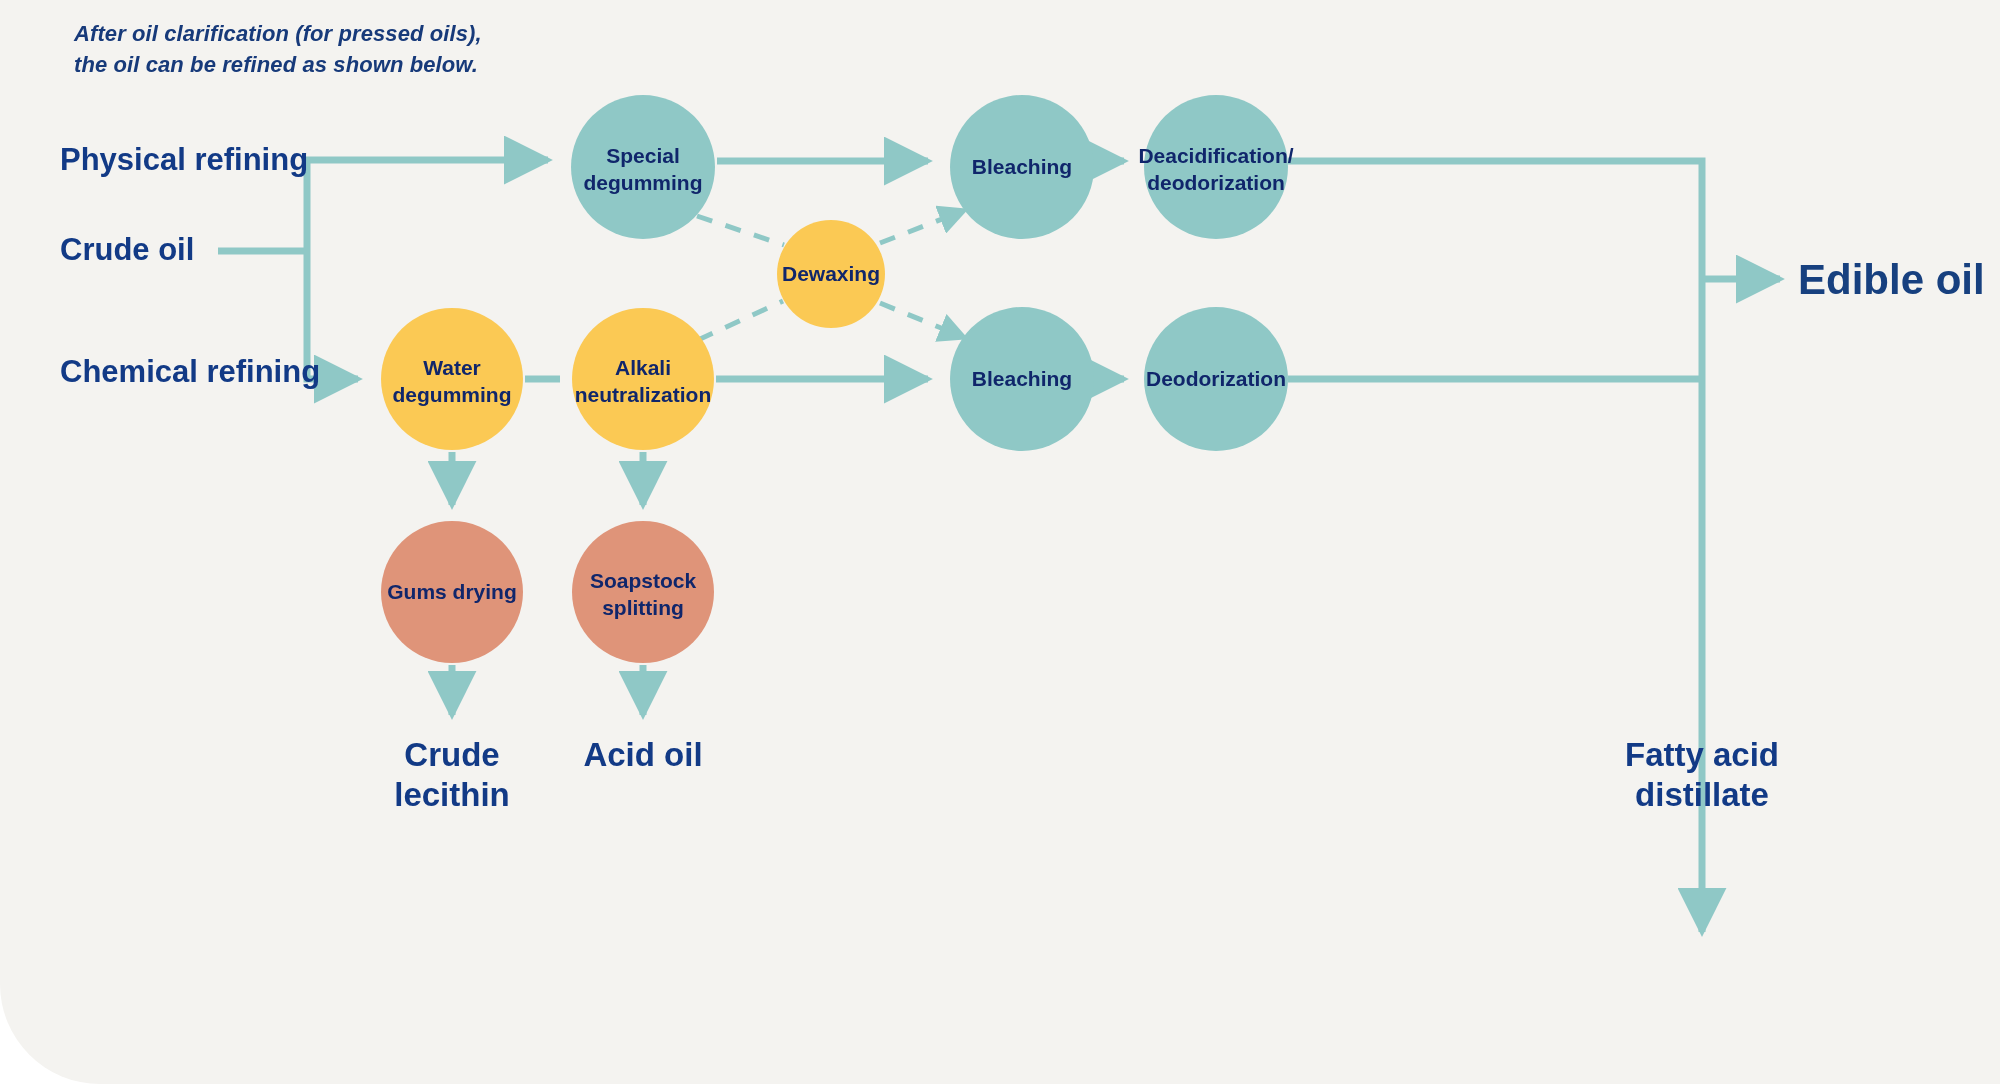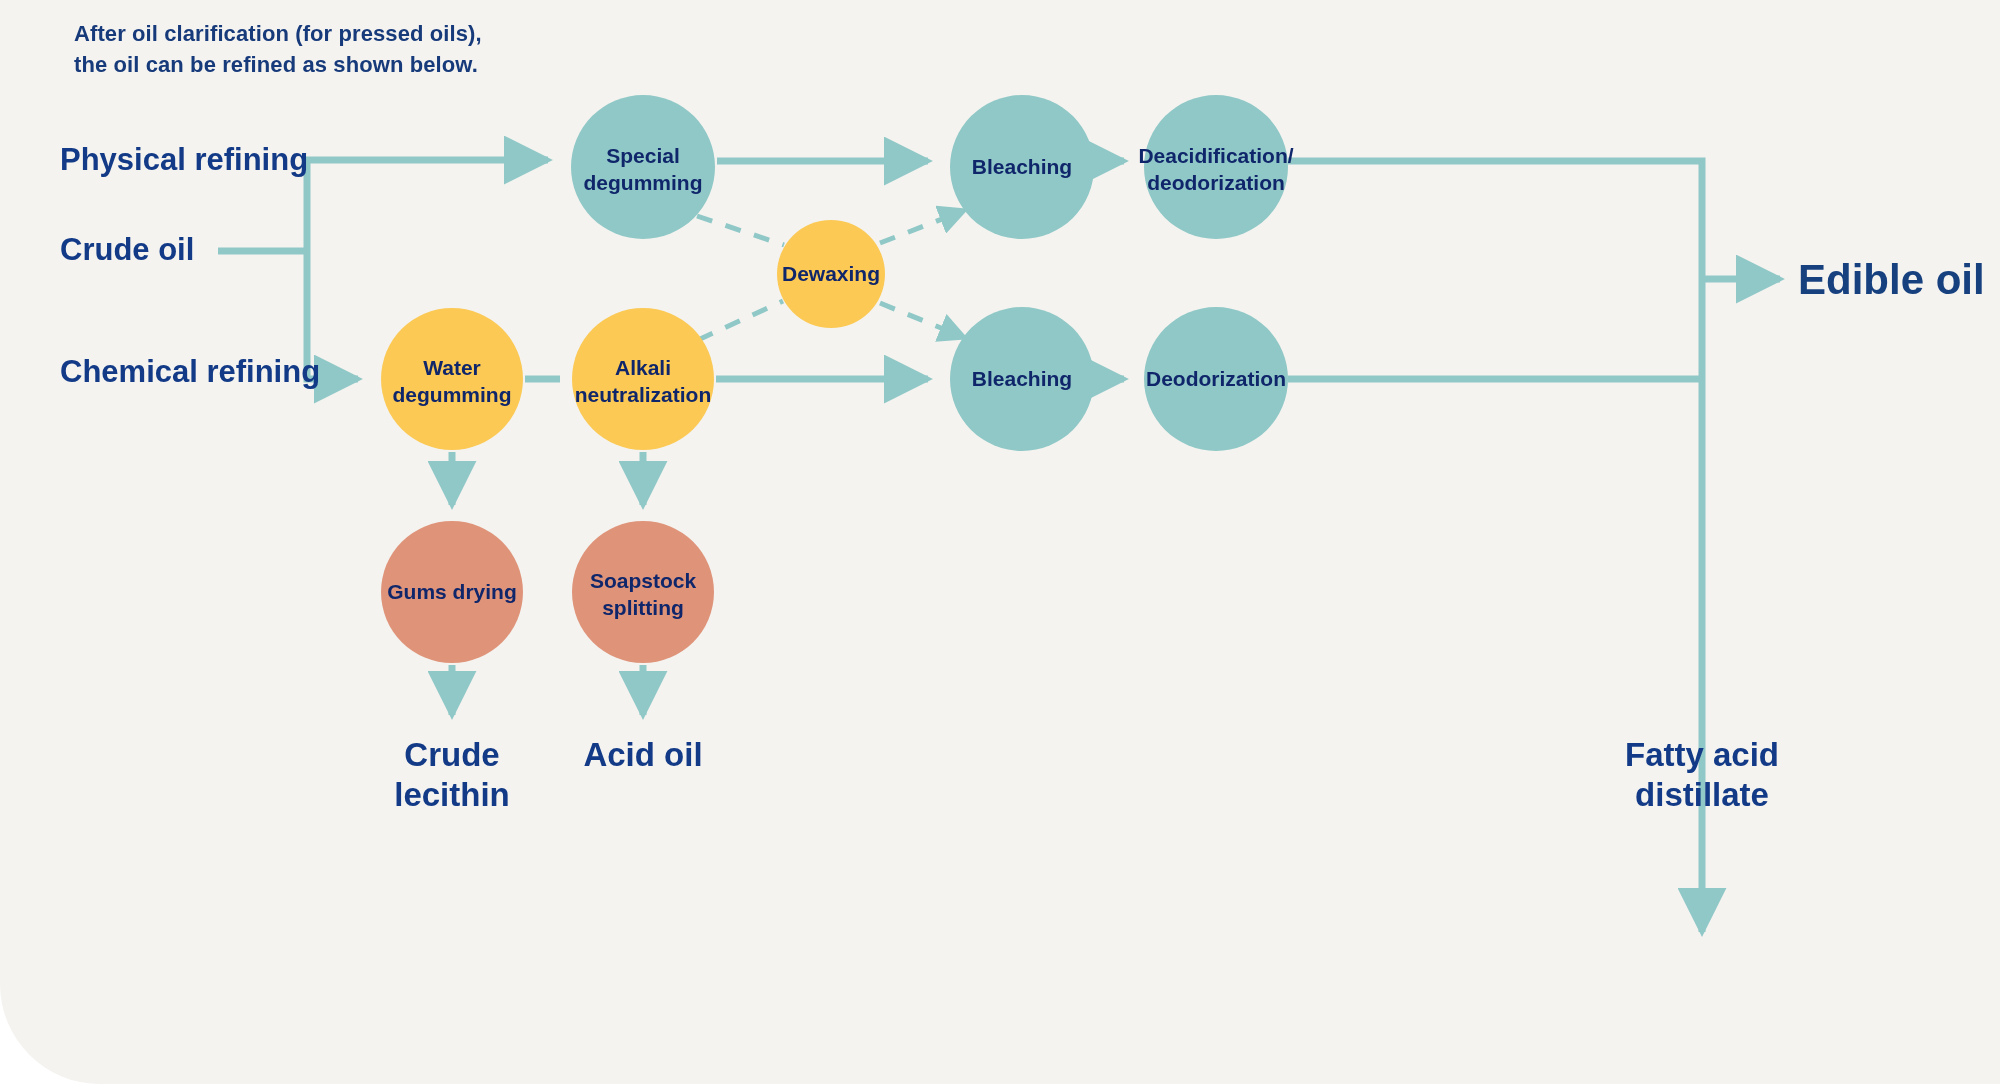--- a/index.html
+++ b/index.html
@@ -22,20 +22,21 @@
     width: 2000px;
     height: 1084px;
     display: block;
   }
   .caption {
     position: absolute;
     left: 74px;
     top: 18px;
     font-family: "Liberation Sans", sans-serif;
     font-size: 22px;
+    font-style: italic;
     font-weight: 700;
     line-height: 1.42;
     color: #173a7a;
     letter-spacing: 0.1px;
     white-space: pre;
   }
   svg text { font-family: "Liberation Sans", sans-serif; }
   .node-label {
     fill: #10266b;
     font-size: 21px;

